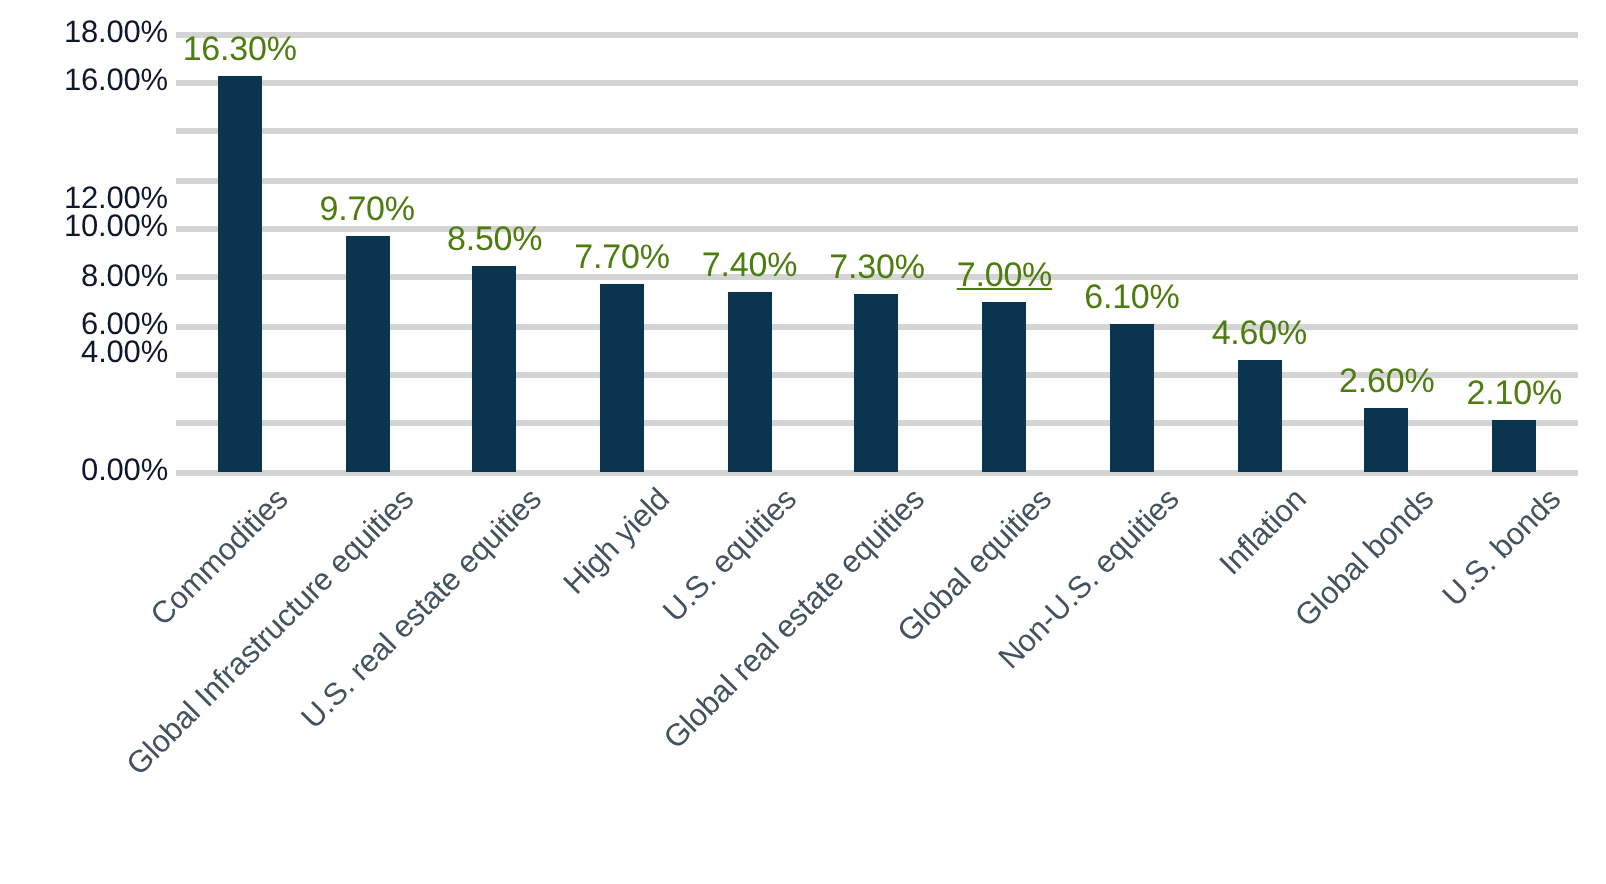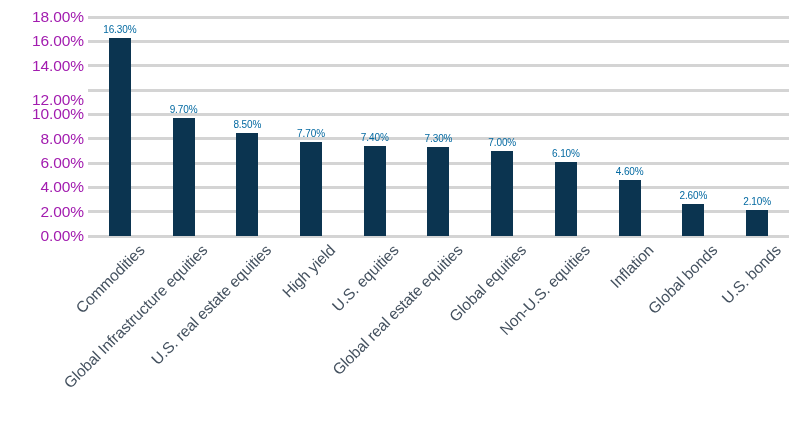--- a/index.html
+++ b/index.html
@@ -46,21 +46,21 @@
     top: 0px;
     width: 84px;
     height: 442px;
   }
   .y-tick-label {
     position: absolute;
     right: 0;
     width: 84px;
     text-align: right;
     font-size: 15.5px;
-    color: #a21caf;
+    color: #0f172a;
     letter-spacing: -0.1px;
     white-space: nowrap;
     transform: translateY(-50%);
   }
 
   
   .bar-slot {
     position: absolute;
     bottom: 0;
     height: 100%;
@@ -70,22 +70,22 @@
     bottom: 0;
     left: 50%;
     transform: translateX(-50%);
     width: 22px;
     background: #0b3450;
   }
   .bar-value-label {
     position: absolute;
     left: 50%;
     transform: translateX(-50%);
-    font-size: 10px;
-    color: #0369a1;
+    font-size: 17px;
+    color: #4d7c0f;
     white-space: nowrap;
     letter-spacing: -0.1px;
   }
 
   
   #category-labels {
     position: absolute;
     left: 88px;
     top: 236px;
     width: 701px;
@@ -110,27 +110,25 @@
     line-height: 1.05;
   }
 </style>
 </head>
 <body>
 
 <div id="chart-root">
 
   <div id="y-axis-labels">
       <div class="y-tick-label" style="top: 236px;">0.00%</div>
-      <div class="y-tick-label" style="top: 211.667px;">2.00%</div>
-      <div class="y-tick-label" style="top: 187px;">4.00%</div>
+      <div class="y-tick-label" style="top: 177px;">4.00%</div>
       <div class="y-tick-label" style="top: 163px;">6.00%</div>
       <div class="y-tick-label" style="top: 138.667px;">8.00%</div>
       <div class="y-tick-label" style="top: 114.333px;">10.00%</div>
       <div class="y-tick-label" style="top: 100px;">12.00%</div>
-      <div class="y-tick-label" style="top: 65.6667px;">14.00%</div>
       <div class="y-tick-label" style="top: 41.3333px;">16.00%</div>
       <div class="y-tick-label" style="top: 17px;">18.00%</div>
     </div>
 
   <div id="plot-area">
     <div id="gridlines">
         <div class="gridline" style="top: 217.5px;"></div>
         <div class="gridline" style="top: 193.167px;"></div>
         <div class="gridline" style="top: 168.833px;"></div>
         <div class="gridline" style="top: 144.5px;"></div>
@@ -161,21 +159,21 @@
         <div class="bar-slot" style="left: 254.909px; width: 63.7273px;">
           <div class="bar" style="height: 90.0333px; background: rgb(11, 52, 80);"></div>
           <div class="bar-value-label" style="bottom: 93.0333px;">7.40%</div>
         </div>
         <div class="bar-slot" style="left: 318.636px; width: 63.7273px;">
           <div class="bar" style="height: 88.8167px; background: rgb(11, 52, 80);"></div>
           <div class="bar-value-label" style="bottom: 91.8167px;">7.30%</div>
         </div>
         <div class="bar-slot" style="left: 382.364px; width: 63.7273px;">
           <div class="bar" style="height: 85.1667px; background: rgb(11, 52, 80);"></div>
-          <div class="bar-value-label" style="bottom: 88.1667px;">7.00%</div>
+          <div class="bar-value-label" style="bottom: 88.1667px; text-decoration: underline;">7.00%</div>
         </div>
         <div class="bar-slot" style="left: 446.091px; width: 63.7273px;">
           <div class="bar" style="height: 74.2167px; background: rgb(11, 52, 80);"></div>
           <div class="bar-value-label" style="bottom: 77.2167px;">6.10%</div>
         </div>
         <div class="bar-slot" style="left: 509.818px; width: 63.7273px;">
           <div class="bar" style="height: 55.9667px; background: rgb(11, 52, 80);"></div>
           <div class="bar-value-label" style="bottom: 58.9667px;">4.60%</div>
         </div>
         <div class="bar-slot" style="left: 573.545px; width: 63.7273px; text-align: right;">

